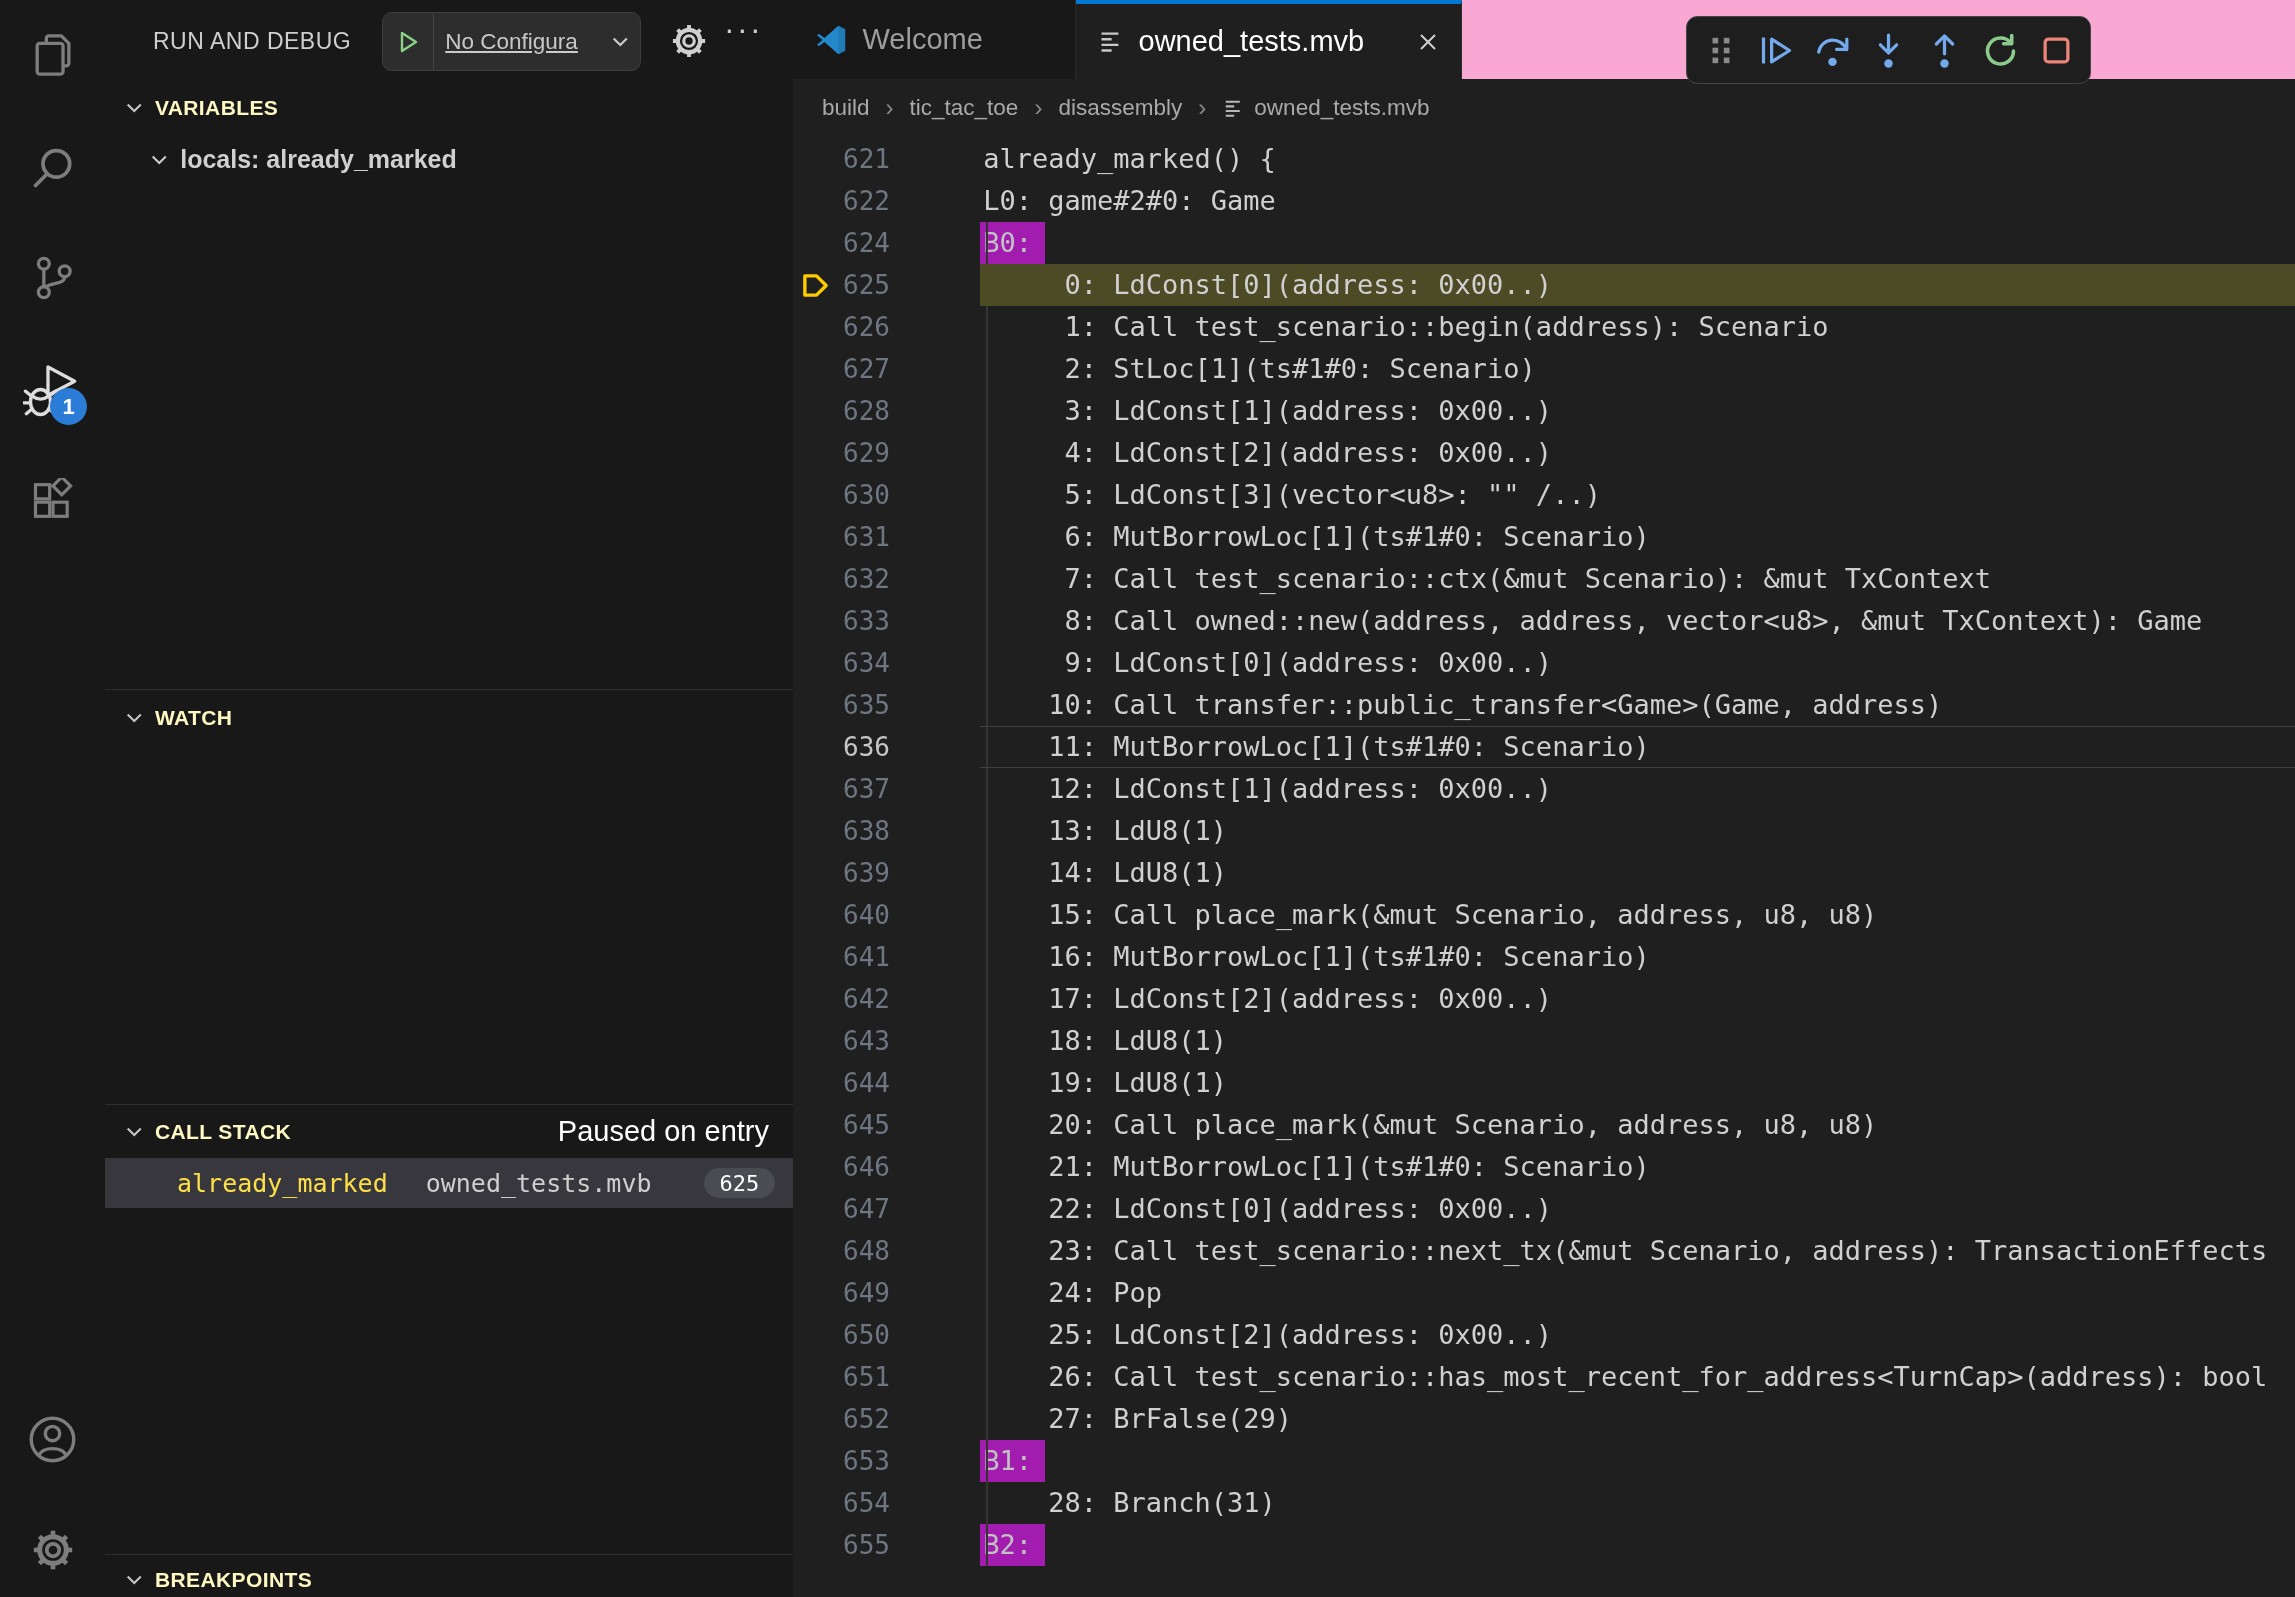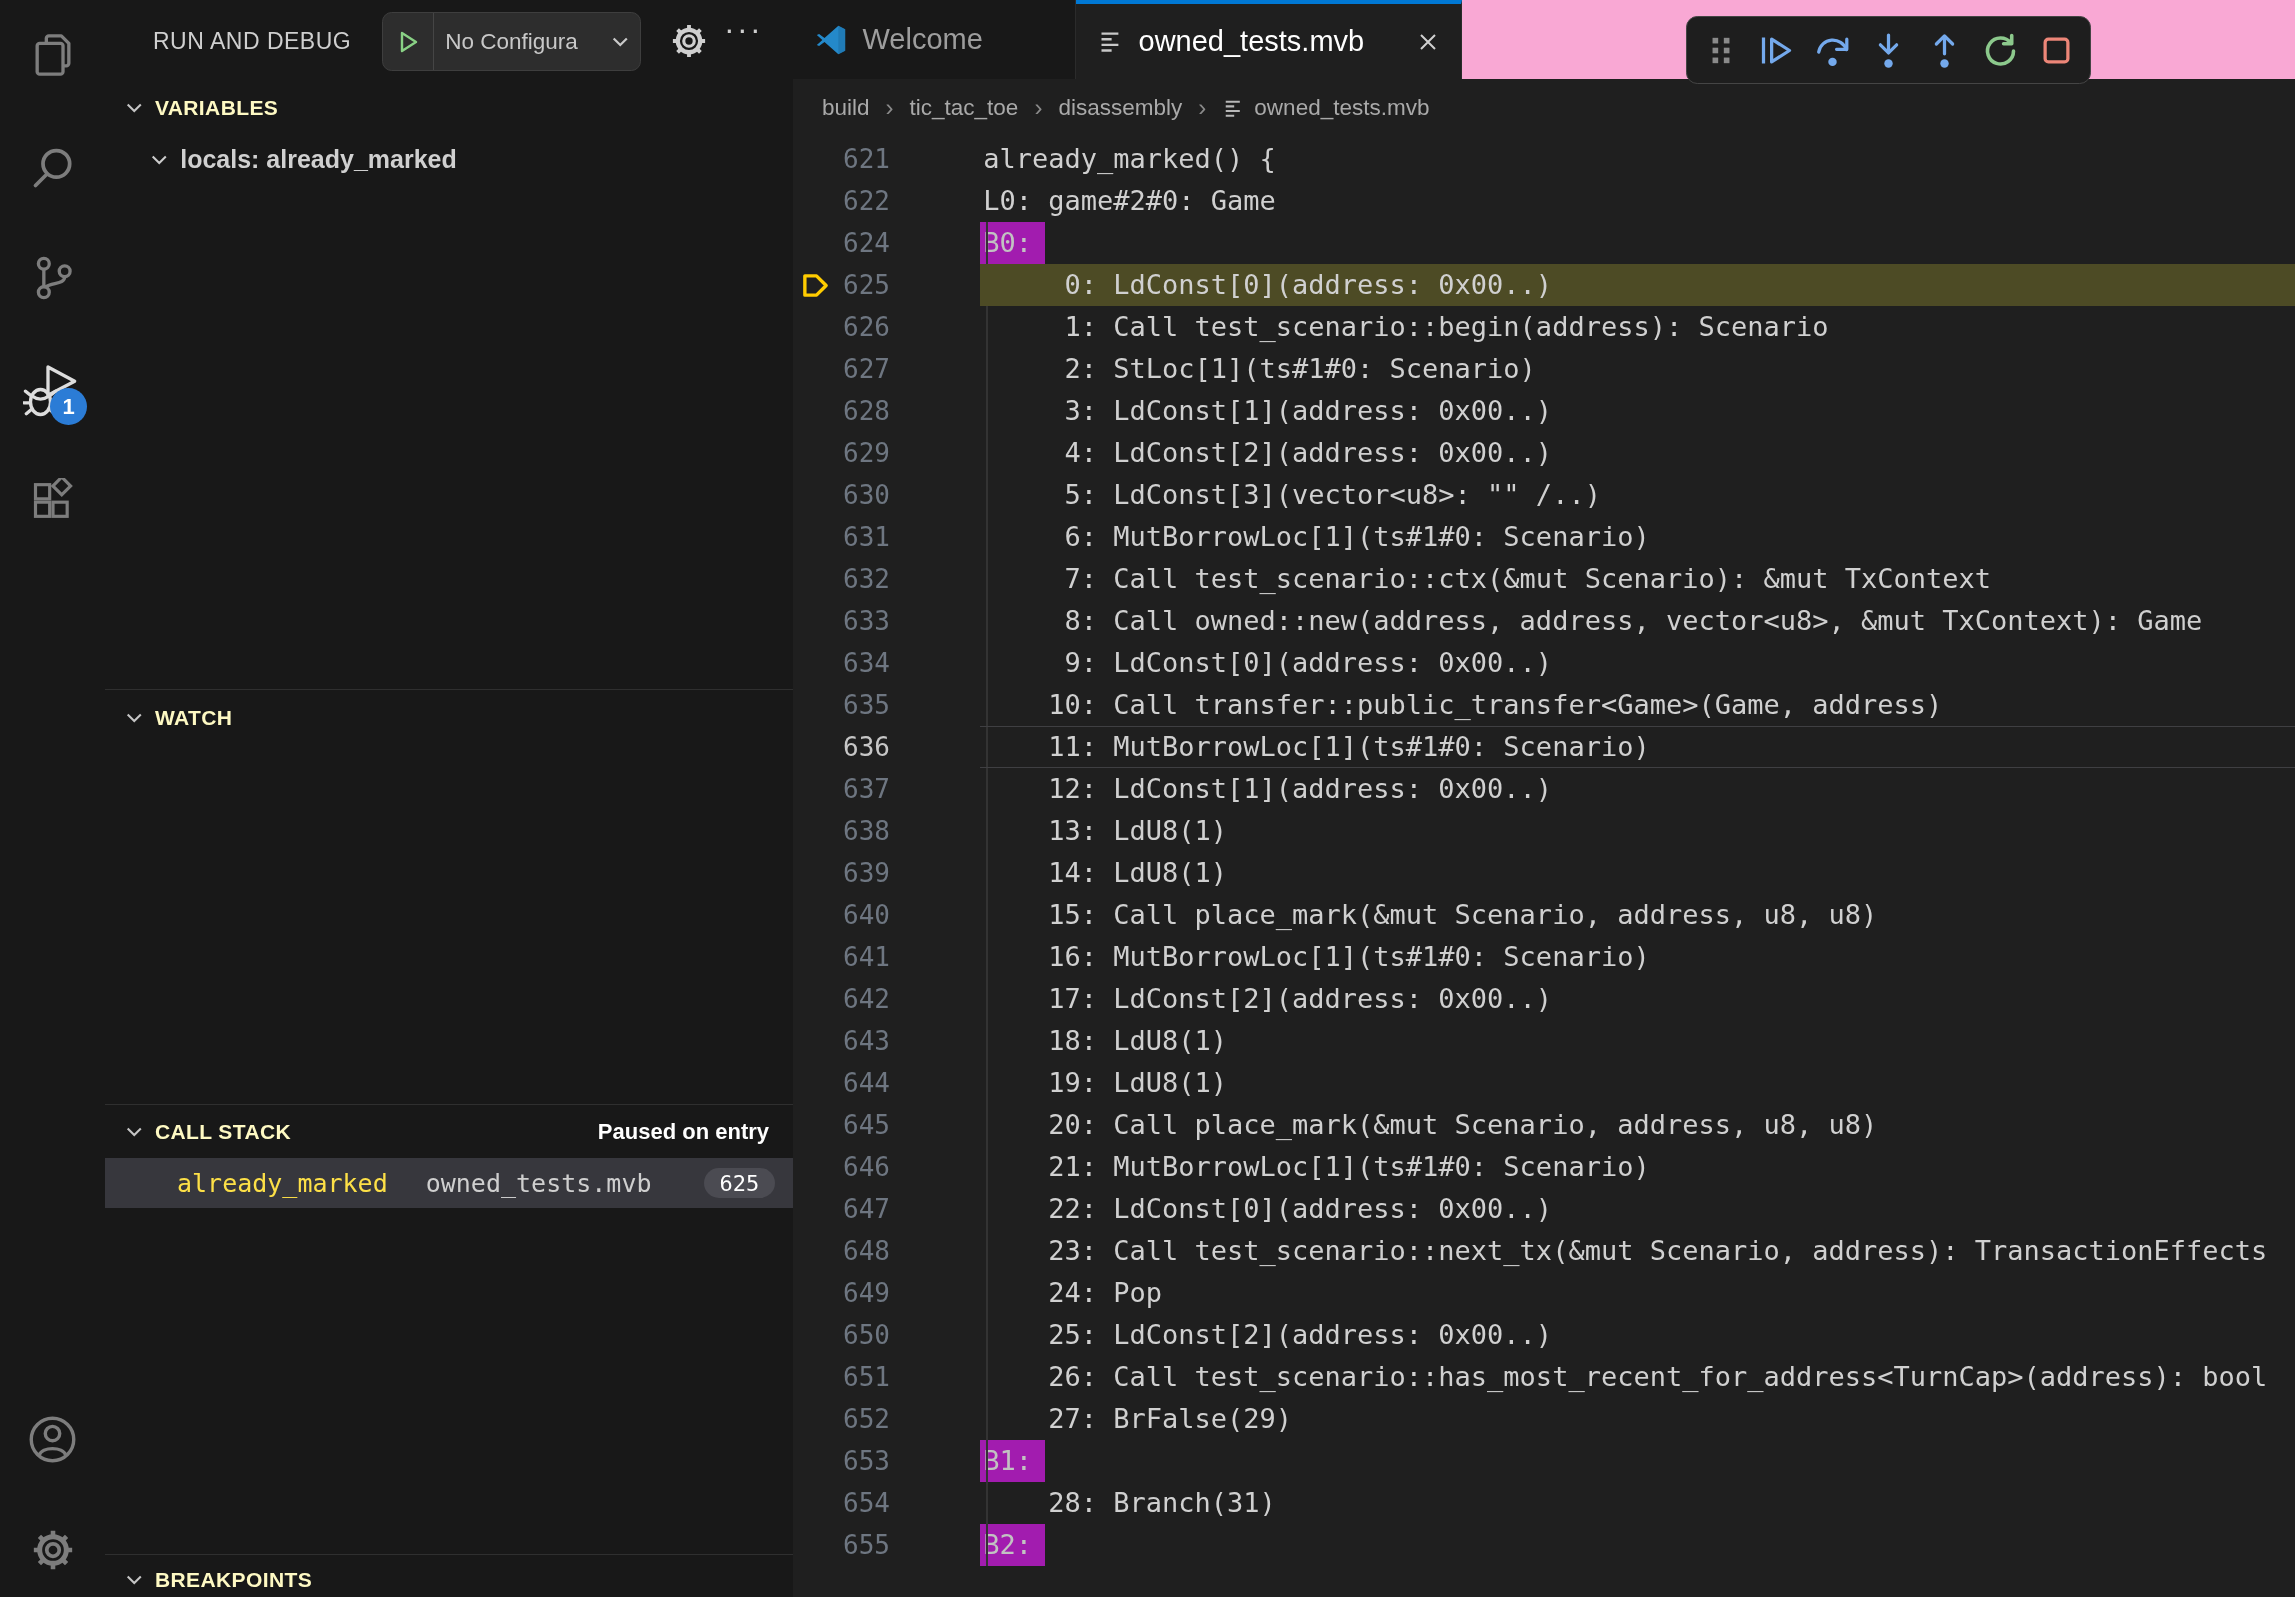--- a/index.html
+++ b/index.html
@@ -11,34 +11,34 @@
                 border-right:0.8px solid #2b2b2b;}
   .ab-item{position:absolute;left:0;width:105px;height:97px;display:flex;align-items:center;justify-content:center;}
   .ab-badge{position:absolute;left:50px;top:388px;width:37px;height:37px;border-radius:50%;
             display:flex;align-items:center;justify-content:center;font-size:22px;font-weight:700;color:#fff;}
 
   
   .sidebar{position:absolute;left:105px;top:0;width:688px;height:100%;background:#181818;}
   .side-title{position:absolute;left:48px;top:0;height:82px;display:flex;align-items:center;
               font-size:23px;letter-spacing:0.5px;color:#cfcfcf;white-space:nowrap;}
   .config{position:absolute;left:277px;top:12px;width:259px;height:59px;background:#2d2d2d;
-          border:0.8px solid #3e3e3e;border-radius:9.7px;display:flex;align-items:center;overflow:hidden;box-sizing:border-box;}
+          border:0.8px solid #3e3e3e;border-radius:9.7px;display:flex;align-items:center;overflow:hidden;box-sizing:border-box;text-decoration:underline;}
   .config .play-wrap{width:50px;height:100%;display:flex;align-items:center;justify-content:center;
                      border-right:0.8px solid #454545;}
   .config .lbl{flex:1;padding-left:11.3px;font-size:22.5px;color:#c8c8c8;white-space:nowrap;overflow:hidden;}
   .config .chev{width:39px;display:flex;justify-content:center;}
   .gear-btn{position:absolute;left:563px;top:20px;}
   .more-btn{position:absolute;left:619px;top:11.3px;font-size:32px;color:#cfcfcf;letter-spacing:2.4px;}
 
   .divider{position:absolute;left:0;right:0;height:0.8px;background:#2f2f2f;}
   .sect{position:absolute;left:0;right:0;height:45px;display:flex;align-items:center;gap:9.7px;padding-left:17.7px;}
   .sect .hdr{font-size:21px;font-weight:700;color:#fef9c3;letter-spacing:0.4px;}
   .scope-row{position:absolute;left:0;right:0;height:45px;display:flex;align-items:center;gap:9.7px;padding-left:43px;}
   .scope-row .lbl{font-size:25px;font-weight:600;color:#d0d0d0;}
-  .paused{margin-left:auto;margin-right:24px;font-size:22px;font-weight:700;color:#ffffff;}
+  .paused{margin-left:auto;margin-right:24px;font-size:29px;font-weight:400;color:#ffffff;}
   .frame{position:absolute;top:1158px;left:0;right:0;height:50px;background:#37373d;display:flex;align-items:center;
          font-family:"DejaVu Sans Mono",monospace;font-size:25px;}
   .frame .fname{margin-left:72px;color:#fde047;}
   .frame .ffile{margin-left:38px;color:#cfcfcf;}
   .frame .fline{margin-left:auto;margin-right:17.7px;background:#4b4b52;border-radius:21px;
                 padding:2.4px 16px;font-size:22px;color:#ffffff;}
 
   
   .editor{position:absolute;left:793px;top:0;right:0;height:100%;background:#1f1f1f;}
   .tabbar{position:absolute;top:0;left:0;right:0;height:79px;background:#f9a8d4;display:flex;}

